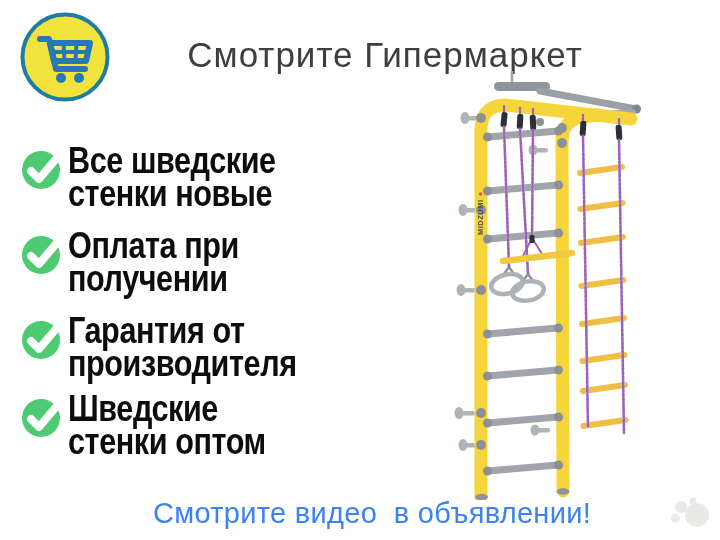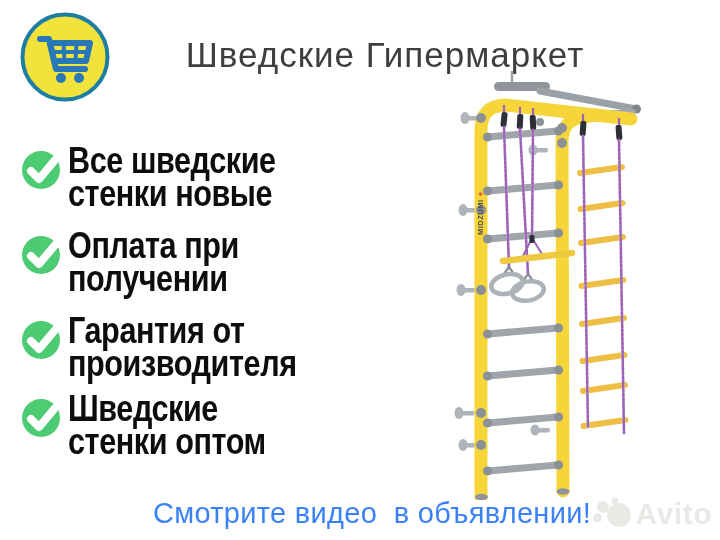--- a/index.html
+++ b/index.html
@@ -50,21 +50,21 @@
     <g stroke="#2878B8" stroke-width="4">
       <line x1="43.5" y1="31" x2="44.5" y2="49"></line>
       <line x1="56.5" y1="31" x2="55.5" y2="49"></line>
       <line x1="32" y1="40" x2="68" y2="40"></line>
     </g>
     <circle cx="41" cy="66" r="5" fill="#2878B8"></circle>
     <circle cx="59" cy="66" r="5" fill="#2878B8"></circle>
   </svg>
 </span>
 
-<div class="page-title">Шведские Гипермаркет</div>
+<div class="page-title">Смотрите Гипермаркет</div>
 
 <div class="benefit" style="top:144px">
   <span class="check">
     <svg viewBox="0 0 46 46" width="46" height="46">
       <circle cx="21" cy="25" r="19" fill="#4CCB73"></circle>
       <polyline points="11,26 19,34 41,8" fill="none" stroke="#ffffff" stroke-width="8" stroke-linecap="round" stroke-linejoin="round"></polyline>
     </svg>
   </span>
   <div class="benefit-lines">
     <div>Все шведские</div>
@@ -260,14 +260,13 @@
 
 <div class="watermark">
   <svg width="42" height="36" viewBox="0 0 42 36">
     <g fill="#e9e9e6">
       <circle cx="11" cy="11" r="6"></circle>
       <circle cx="5.5" cy="22" r="4.5"></circle>
       <circle cx="27" cy="19" r="12"></circle>
       <circle cx="23" cy="5" r="3.5"></circle>
     </g>
   </svg>
-  <span class="wm-text">Avito</span>
 </div>
 
 </body></html>

